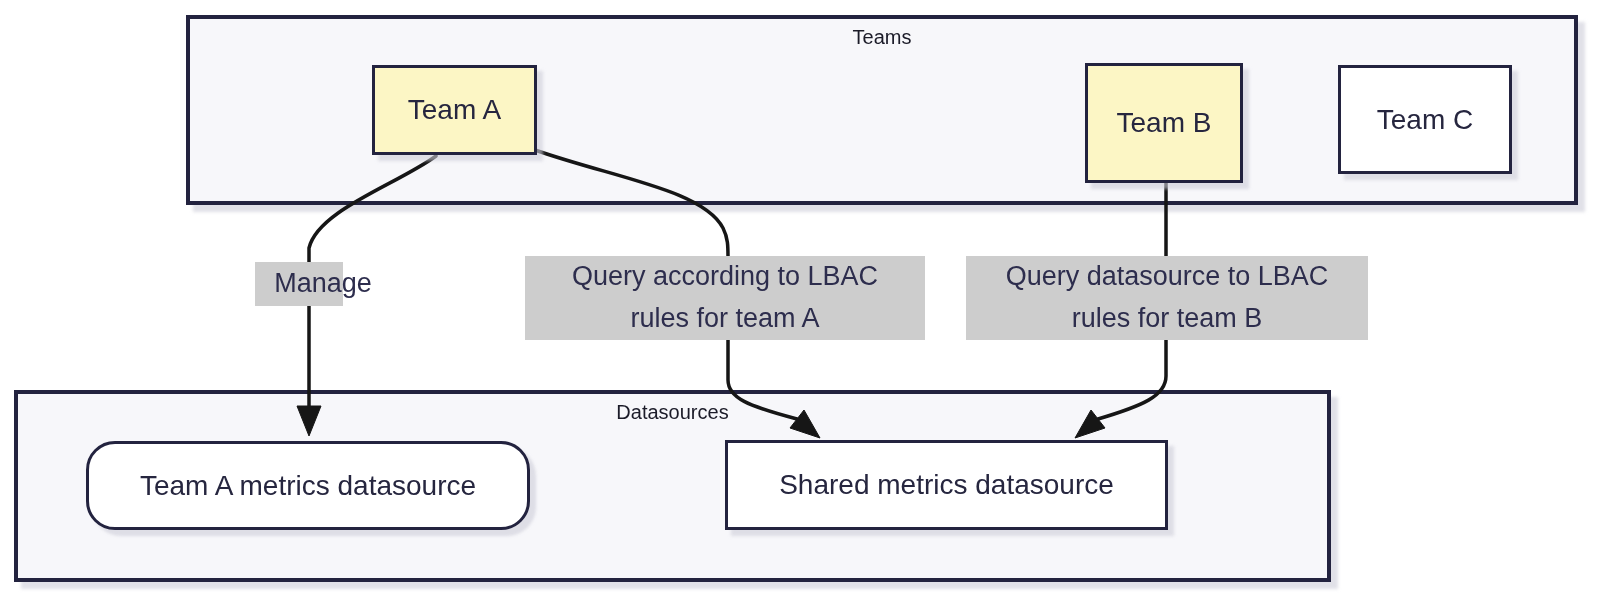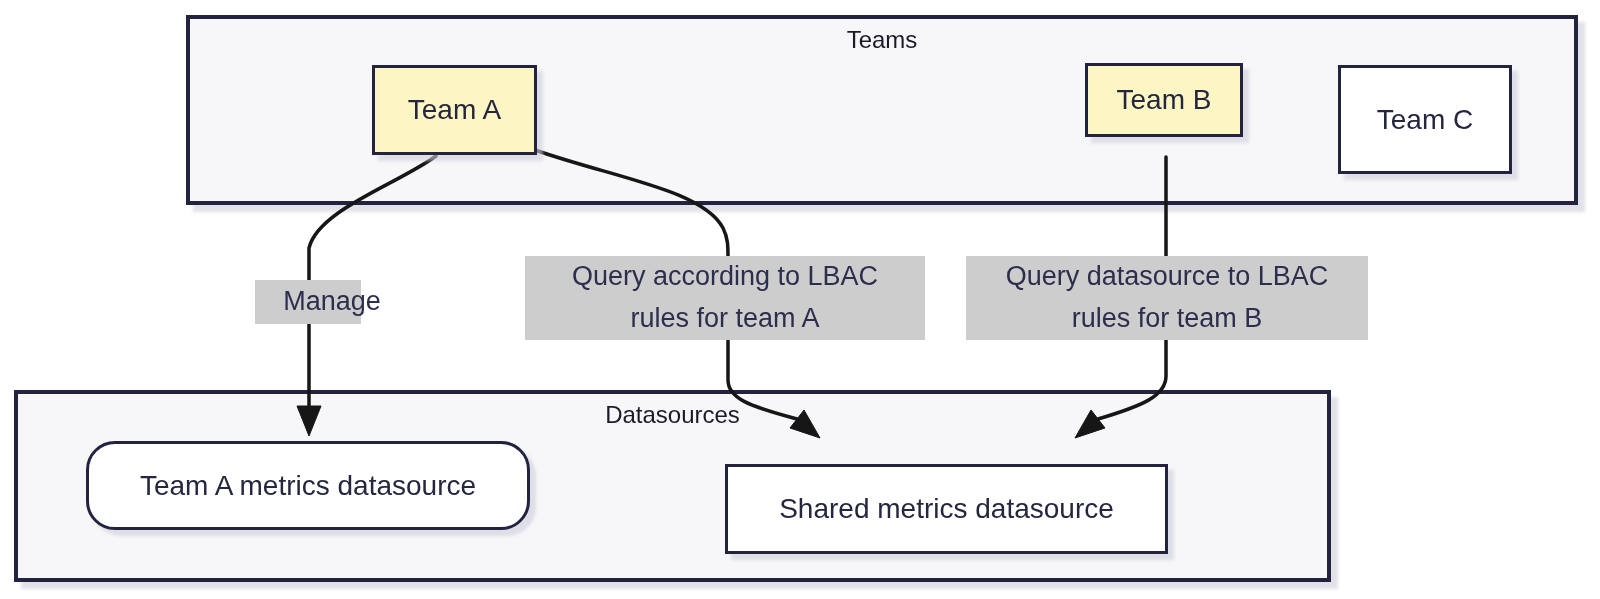--- a/index.html
+++ b/index.html
@@ -29,53 +29,53 @@
     border:4px solid var(--border);
     box-shadow:7px 7px 3px var(--shadow);
     box-sizing:border-box;
     z-index:1;
   }
   .cluster-teams{left:186px;top:15px;width:1392px;height:190px;}
   .cluster-datasources{left:14px;top:390px;width:1317px;height:192px;}
   .cluster-title{
     position:absolute;left:0;top:7px;width:100%;
     text-align:center;
-    font-size:24px;color:var(--title_text);
+    font-size:20px;color:var(--title_text);
   }
   .edges-svg{position:absolute;left:0;top:0;z-index:2;pointer-events:none;}
   .edges-svg path{fill:none;stroke:var(--arrow);stroke-width:3.5px;stroke-linecap:round;}
   .edges-svg polygon{fill:var(--arrow);stroke:var(--arrow);stroke-width:1px;}
   .node{
     position:absolute;
     display:flex;align-items:center;justify-content:center;
     background:var(--node_fill);
     border:3px solid var(--border);
     box-shadow:6px 6px 3px var(--shadow);
     box-sizing:border-box;
     font-size:28px;color:var(--node_text);
     text-align:center;
     z-index:3;
   }
   .node.highlight{background:var(--highlight_fill);}
   .node-team-a{left:372px;top:65px;width:165px;height:90px;}
-  .node-team-b{left:1085px;top:63px;width:158px;height:74px;}
+  .node-team-b{left:1085px;top:63px;width:158px;height:120px;}
   .node-team-c{left:1338px;top:65px;width:174px;height:109px;}
   .node-team-a-metrics{left:86px;top:441px;width:444px;height:89px;border-radius:29px;}
-  .node-shared-metrics{left:725px;top:440px;width:443px;height:90px;margin-top:24px;}
+  .node-shared-metrics{left:725px;top:440px;width:443px;height:90px;}
   .edge-label{
     position:absolute;
     display:flex;align-items:center;justify-content:center;
     background:var(--edge_label_bg);
     color:var(--edge_label_text);
     font-size:27px;line-height:1.55;
     text-align:center;
     box-sizing:border-box;
     z-index:4;
   }
-  .edge-label-manage{left:255px;top:280px;width:106px;height:44px;padding-left:48px;}
+  .edge-label-manage{left:255px;top:262px;width:88px;height:44px;padding-left:48px;}
   .edge-label-query-a{left:525px;top:256px;width:400px;height:84px;}
   .edge-label-query-b{left:966px;top:256px;width:402px;height:84px;}
   .edge-label .wrap{display:block;max-width:345px;}
 </style>
 </head>
 <body>
 
 <div class="canvas">
 
   <div class="cluster cluster-teams">

